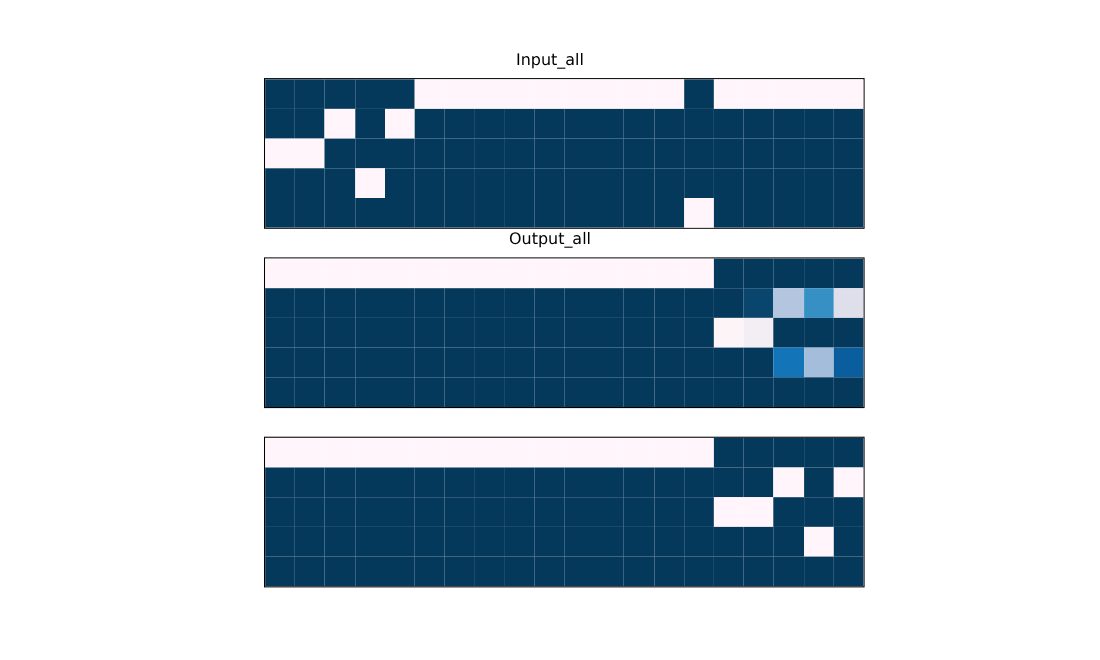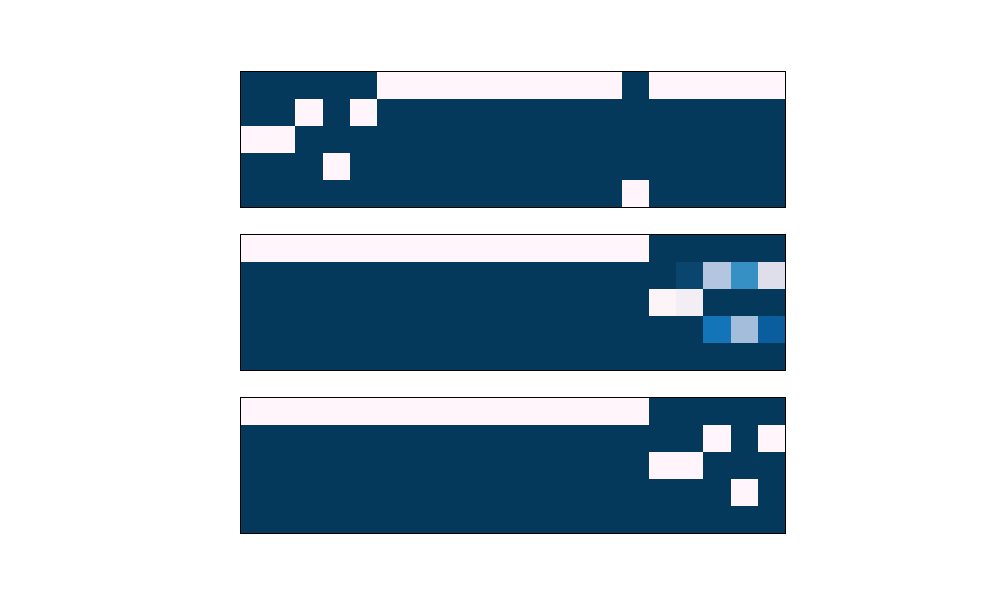--- a/index.html
+++ b/index.html
@@ -31,20 +31,21 @@
     display:grid;
   }
   .cell{width:100%;height:100%;}
 </style>
 </head>
 <body>
 
 <div id="figure">
 
 <div class="panel" style="left: 0px; top: 0px; width: 1000px; height: 600px;">
+      <div class="panel-title" style="top: 48px;">Input_all</div>
       <div class="grid-wrap" style="left: 240px; top: 71px; width: 544px; height: 135px;">
         <div class="grid" style="grid-template-columns: repeat(20, 1fr); grid-template-rows: repeat(5, 1fr);">
           <div class="cell" style="background: rgb(5, 57, 92);"></div>
           <div class="cell" style="background: rgb(5, 57, 92);"></div>
           <div class="cell" style="background: rgb(5, 57, 92);"></div>
           <div class="cell" style="background: rgb(5, 57, 92);"></div>
           <div class="cell" style="background: rgb(5, 57, 92);"></div>
           <div class="cell" style="background: rgb(255, 245, 250);"></div>
           <div class="cell" style="background: rgb(255, 245, 250);"></div>
           <div class="cell" style="background: rgb(255, 245, 250);"></div>
@@ -137,20 +138,21 @@
           <div class="cell" style="background: rgb(255, 245, 250);"></div>
           <div class="cell" style="background: rgb(5, 57, 92);"></div>
           <div class="cell" style="background: rgb(5, 57, 92);"></div>
           <div class="cell" style="background: rgb(5, 57, 92);"></div>
           <div class="cell" style="background: rgb(5, 57, 92);"></div>
           <div class="cell" style="background: rgb(5, 57, 92);"></div>
         </div>
       </div>
     </div>
     <div class="panel" style="left: 0px; top: 0px; width: 1000px; height: 600px;">
+      <div class="panel-title" style="top: 211px;">Output_all</div>
       <div class="grid-wrap" style="left: 240px; top: 234px; width: 544px; height: 135px;">
         <div class="grid" style="grid-template-columns: repeat(20, 1fr); grid-template-rows: repeat(5, 1fr);">
           <div class="cell" style="background: rgb(255, 245, 250);"></div>
           <div class="cell" style="background: rgb(255, 245, 250);"></div>
           <div class="cell" style="background: rgb(255, 245, 250);"></div>
           <div class="cell" style="background: rgb(255, 245, 250);"></div>
           <div class="cell" style="background: rgb(255, 245, 250);"></div>
           <div class="cell" style="background: rgb(255, 245, 250);"></div>
           <div class="cell" style="background: rgb(255, 245, 250);"></div>
           <div class="cell" style="background: rgb(255, 245, 250);"></div>

